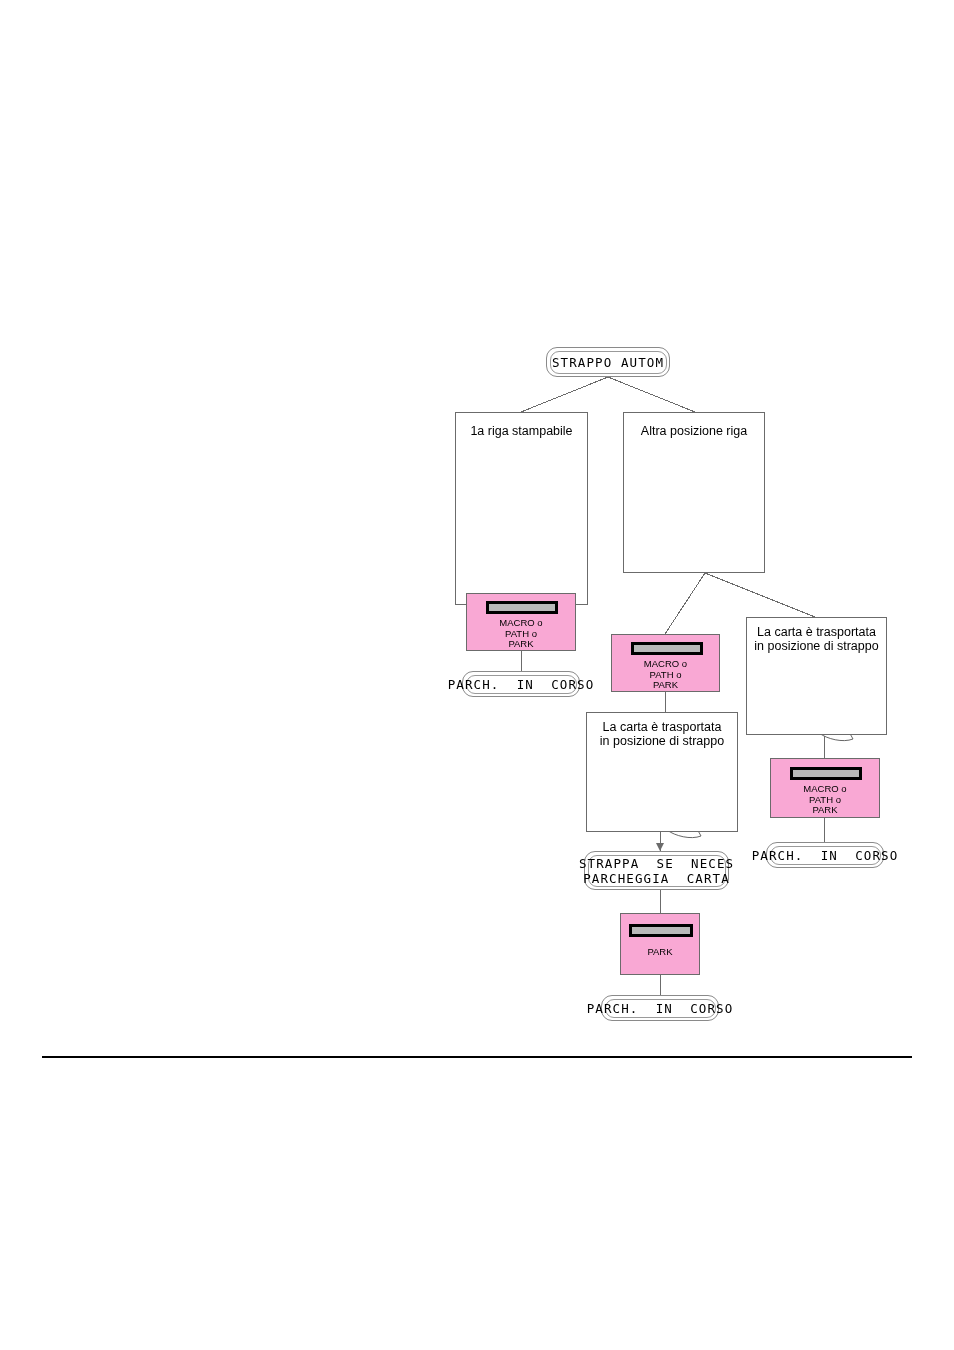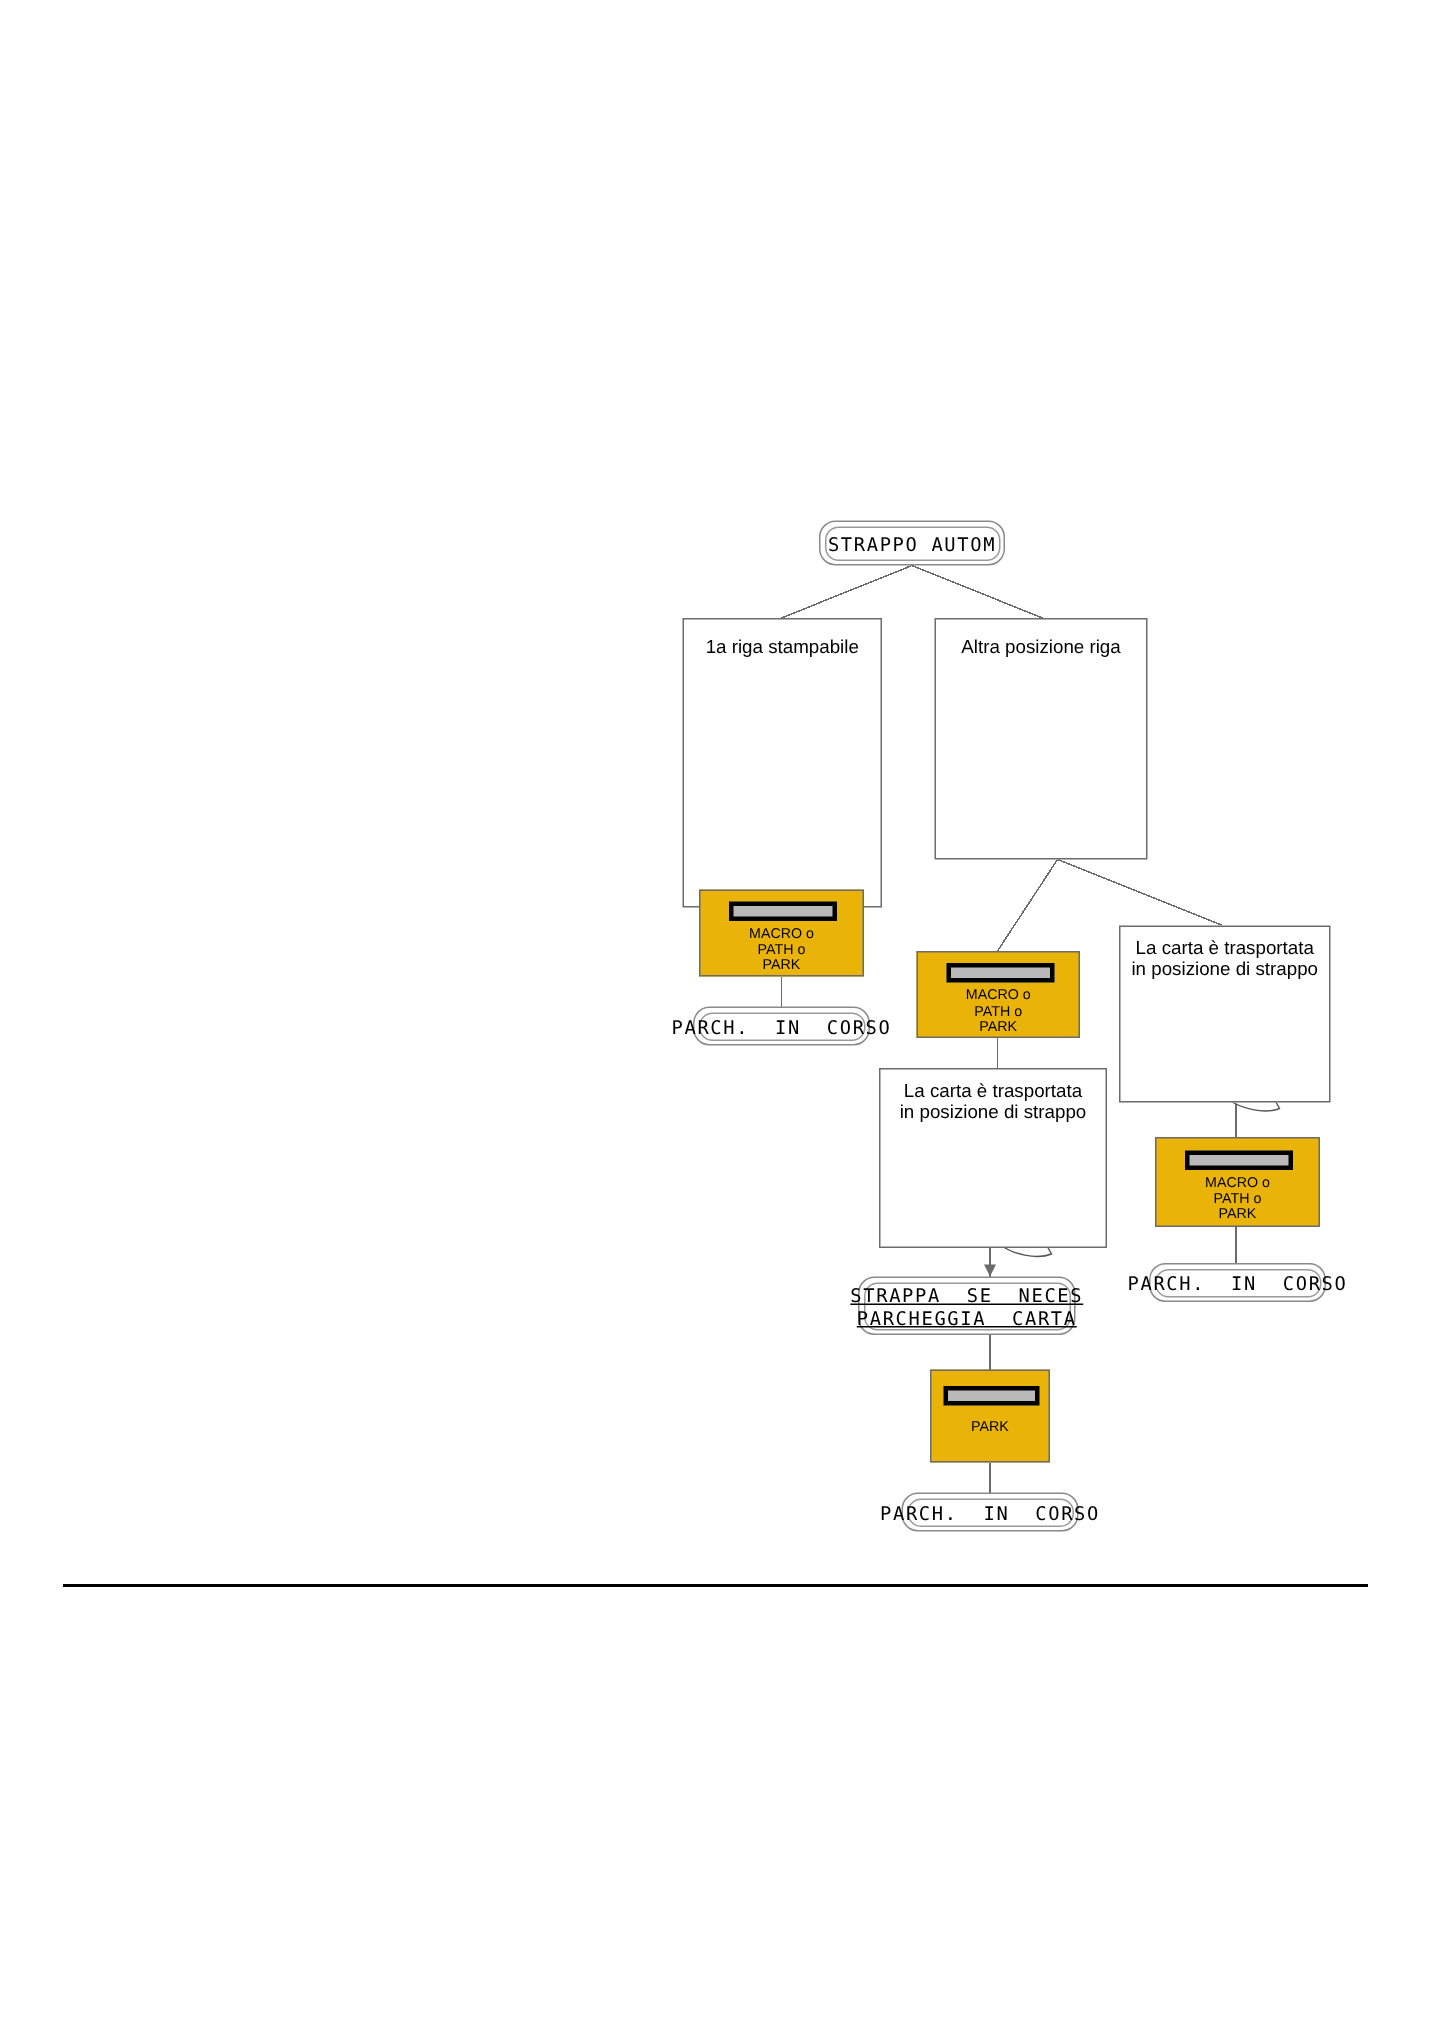--- a/index.html
+++ b/index.html
@@ -62,21 +62,21 @@
 
   
   .rect{
     position:absolute;
     box-sizing:border-box;
     border:1px solid #6b6b6b;
     background:#fff;
   }
 
   
-  .lcdbox{position:absolute;box-sizing:border-box;border:1px solid #6b6b6b;background:#eab308;}
+  .lcdbox{position:absolute;box-sizing:border-box;border:1px solid #6b6b6b;background:#f9a8d4;}
   .lcd{
     position:absolute;
     box-sizing:border-box;
     background:#b9b9b9;
     border:3px solid #000;
   }
   .lcd-caption{position:absolute;width:100%;left:0;}
 
   
   .pic-title{position:absolute;left:0;width:100%;}
@@ -230,21 +230,21 @@
       <div class="lcd-caption lcd-text" style="top:24px;">MACRO o
 PATH o
 PARK</div>
     </div>
 
     <div class="rect" style="left:586px;top:712px;width:152px;height:120px;">
       <div class="pic-title box-title" style="top:7px;">La carta è trasportata
 in posizione di strappo</div>
     </div>
 
-    <div class="rnode" style="left:572px;top:851px;width:145px;height:39px;text-decoration:underline;">
+    <div class="rnode" style="left:584px;top:851px;width:145px;height:39px;">
       <div class="inner">
         <span class="mono-label">STRAPPA  SE  NECES
 PARCHEGGIA  CARTA</span>
       </div>
     </div>
 
     <div class="lcdbox" style="left:620px;top:913px;width:80px;height:62px;">
       <div class="lcd" style="left:8px;top:10px;width:64px;height:13px;"></div>
       <div class="lcd-caption lcd-text" style="top:33px;">PARK</div>
     </div>

